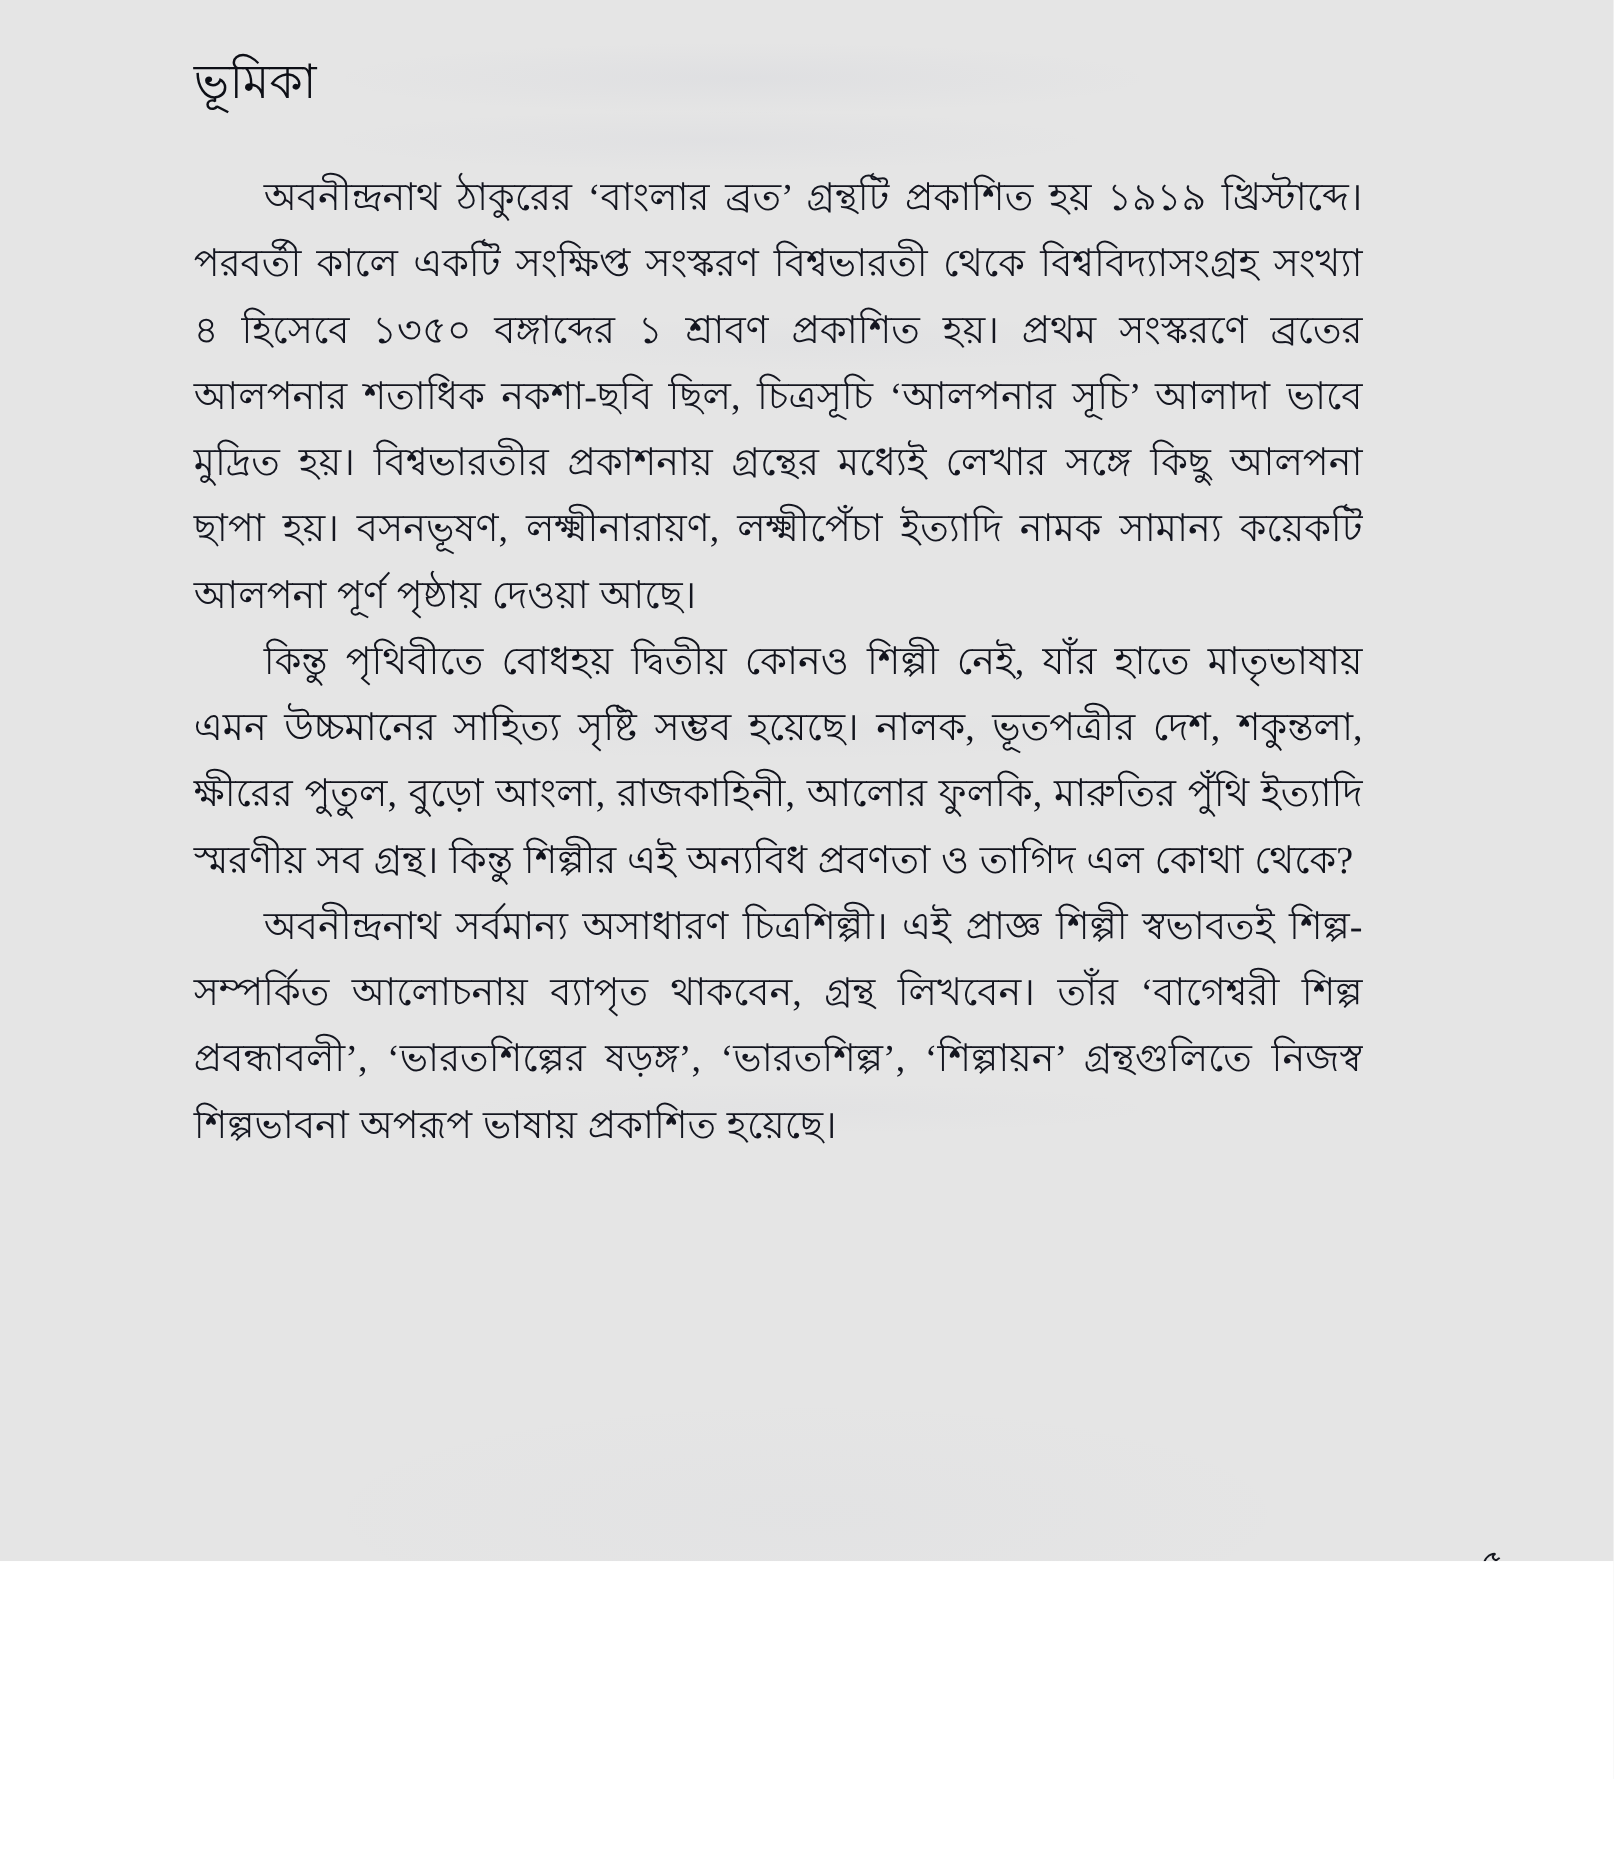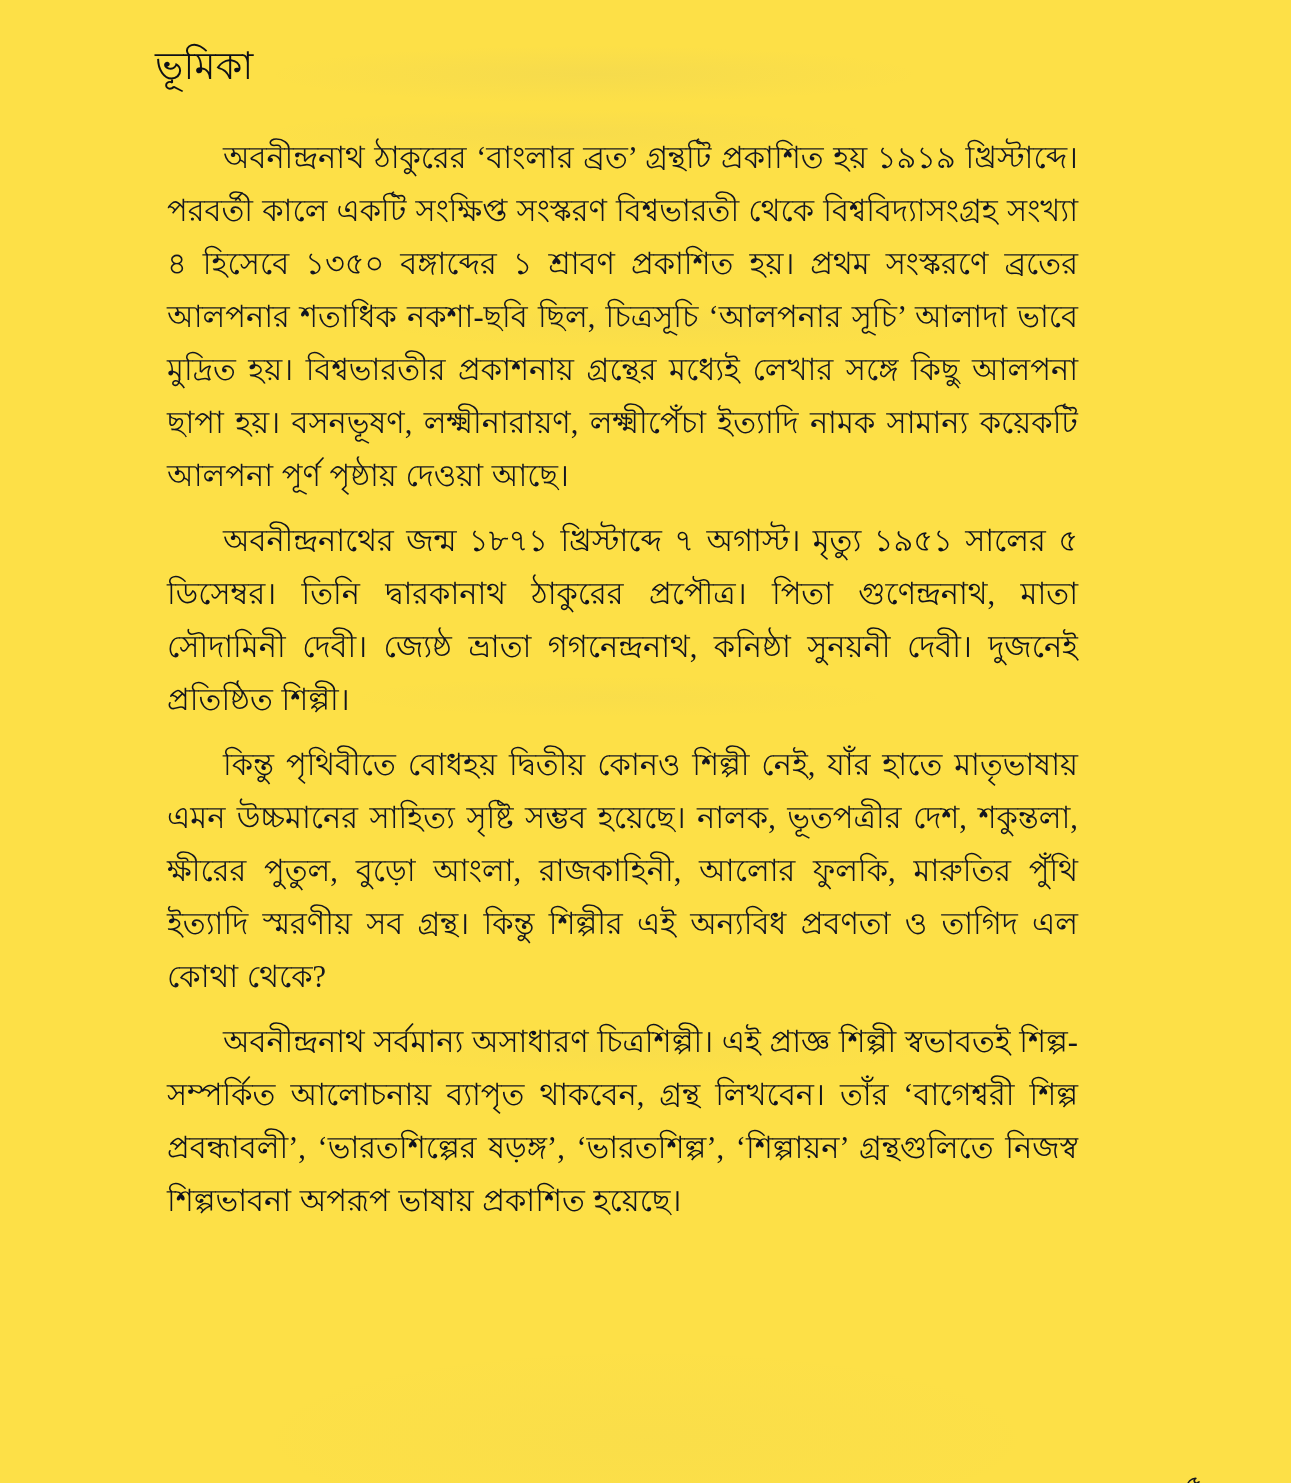--- a/index.html
+++ b/index.html
@@ -5,23 +5,23 @@
 <style>
   html, body {
     margin: 0;
     padding: 0;
     background: #ffffff;
   }
 
   .page {
     position: relative;
     width: 1291px;
-    height: 1483px;
+    height: 1249px;
     margin: 0 auto;
-    background: #fde047;
+    background: #e5e5e5;
     overflow: hidden;
     font-family: "Liberation Serif", "DejaVu Serif", serif;
     color: #10121a;
   }
 
   
   .paper-noise {
     position: absolute;
     inset: 0;
     background:
@@ -55,21 +55,21 @@
   .body-text {
     font-size: 30.5px;
     line-height: 53px;
     text-align: justify;
     text-justify: inter-word;
     word-spacing: 1px;
     color: #13151d;
   }
 
   .body-text p {
-    margin: 12px;
+    margin: 0;
     text-indent: 56px;
   }
 
   
   .body-text p:nth-child(odd)  { color: #141620; }
   .body-text p:nth-child(even) { color: #11131c; }
 
   .page-number {
     position: absolute;
     right: 88px;
@@ -86,21 +86,20 @@
 <div class="page">
 
   <div class="paper-noise"></div>
 
   <div class="content">
 
     <h1 class="page-heading">ভূমিকা</h1>
 
     <div class="body-text">
       <p>অবনীন্দ্রনাথ ঠাকুরের ‘বাংলার ব্রত’ গ্রন্থটি প্রকাশিত হয় ১৯১৯ খ্রিস্টাব্দে। পরবর্তী কালে একটি সংক্ষিপ্ত সংস্করণ বিশ্বভারতী থেকে বিশ্ববিদ্যাসংগ্রহ সংখ্যা ৪ হিসেবে ১৩৫০ বঙ্গাব্দের ১ শ্রাবণ প্রকাশিত হয়। প্রথম সংস্করণে ব্রতের আলপনার শতাধিক নকশা-ছবি ছিল, চিত্রসূচি ‘আলপনার সূচি’ আলাদা ভাবে মুদ্রিত হয়। বিশ্বভারতীর প্রকাশনায় গ্রন্থের মধ্যেই লেখার সঙ্গে কিছু আলপনা ছাপা হয়। বসনভূষণ, লক্ষ্মীনারায়ণ, লক্ষ্মীপেঁচা ইত্যাদি নামক সামান্য কয়েকটি আলপনা পূর্ণ পৃষ্ঠায় দেওয়া আছে।</p>
-      <p>অবনীন্দ্রনাথের জন্ম ১৮৭১ খ্রিস্টাব্দে ৭ অগাস্ট। মৃত্যু ১৯৫১ সালের ৫ ডিসেম্বর। তিনি দ্বারকানাথ ঠাকুরের প্রপৌত্র। পিতা গুণেন্দ্রনাথ, মাতা সৌদামিনী দেবী। জ্যেষ্ঠ ভ্রাতা গগনেন্দ্রনাথ, কনিষ্ঠা সুনয়নী দেবী। দুজনেই প্রতিষ্ঠিত শিল্পী।</p>
       <p>কিন্তু পৃথিবীতে বোধহয় দ্বিতীয় কোনও শিল্পী নেই, যাঁর হাতে মাতৃভাষায় এমন উচ্চমানের সাহিত্য সৃষ্টি সম্ভব হয়েছে। নালক, ভূতপত্রীর দেশ, শকুন্তলা, ক্ষীরের পুতুল, বুড়ো আংলা, রাজকাহিনী, আলোর ফুলকি, মারুতির পুঁথি ইত্যাদি স্মরণীয় সব গ্রন্থ। কিন্তু শিল্পীর এই অন্যবিধ প্রবণতা ও তাগিদ এল কোথা থেকে?</p>
       <p>অবনীন্দ্রনাথ সর্বমান্য অসাধারণ চিত্রশিল্পী। এই প্রাজ্ঞ শিল্পী স্বভাবতই শিল্প-সম্পর্কিত আলোচনায় ব্যাপৃত থাকবেন, গ্রন্থ লিখবেন। তাঁর ‘বাগেশ্বরী শিল্প প্রবন্ধাবলী’, ‘ভারতশিল্পের ষড়ঙ্গ’, ‘ভারতশিল্প’, ‘শিল্পায়ন’ গ্রন্থগুলিতে নিজস্ব শিল্পভাবনা অপরূপ ভাষায় প্রকাশিত হয়েছে।</p>
     </div>
 
   </div>
 
   <div class="page-number">৫</div>
 
 </div>
 

